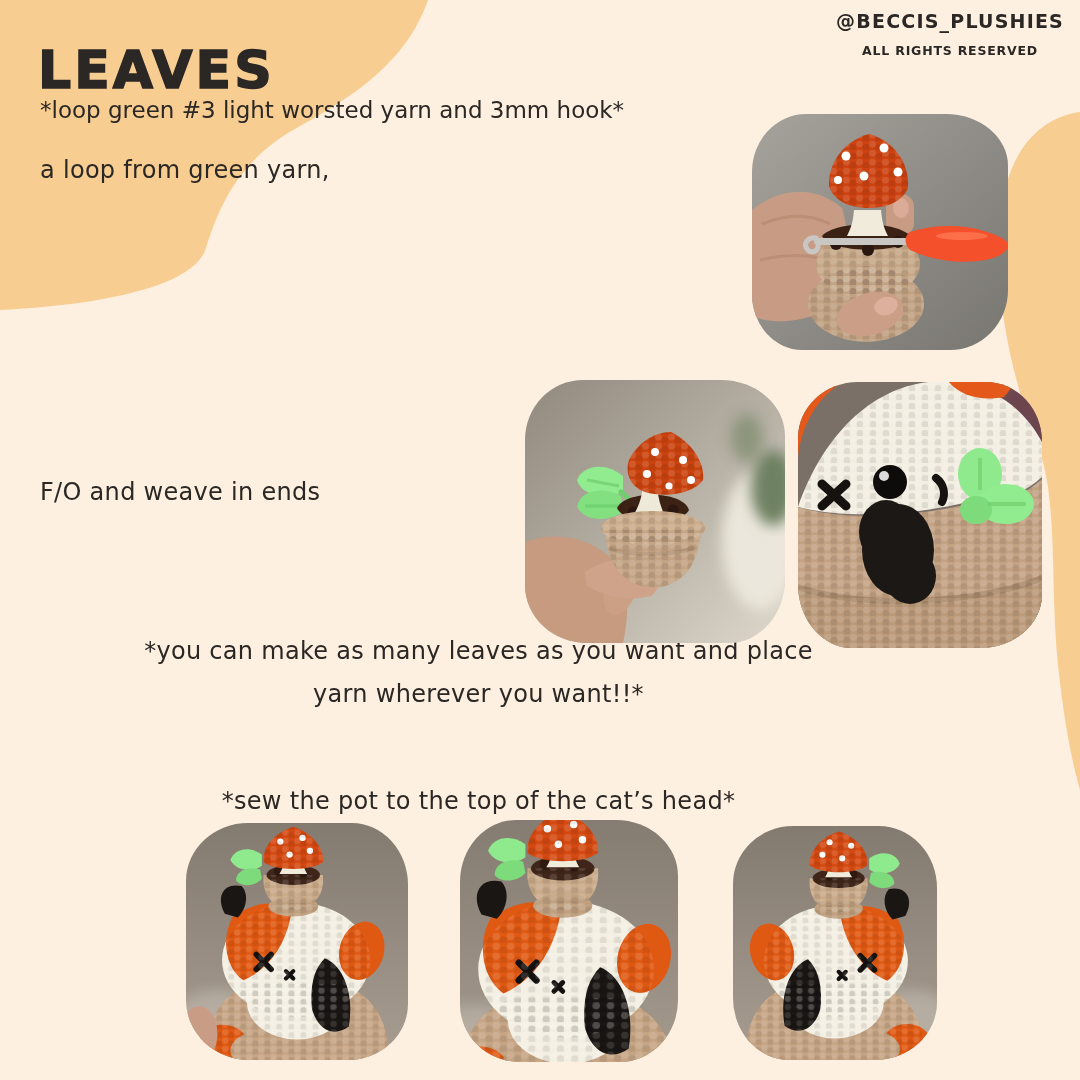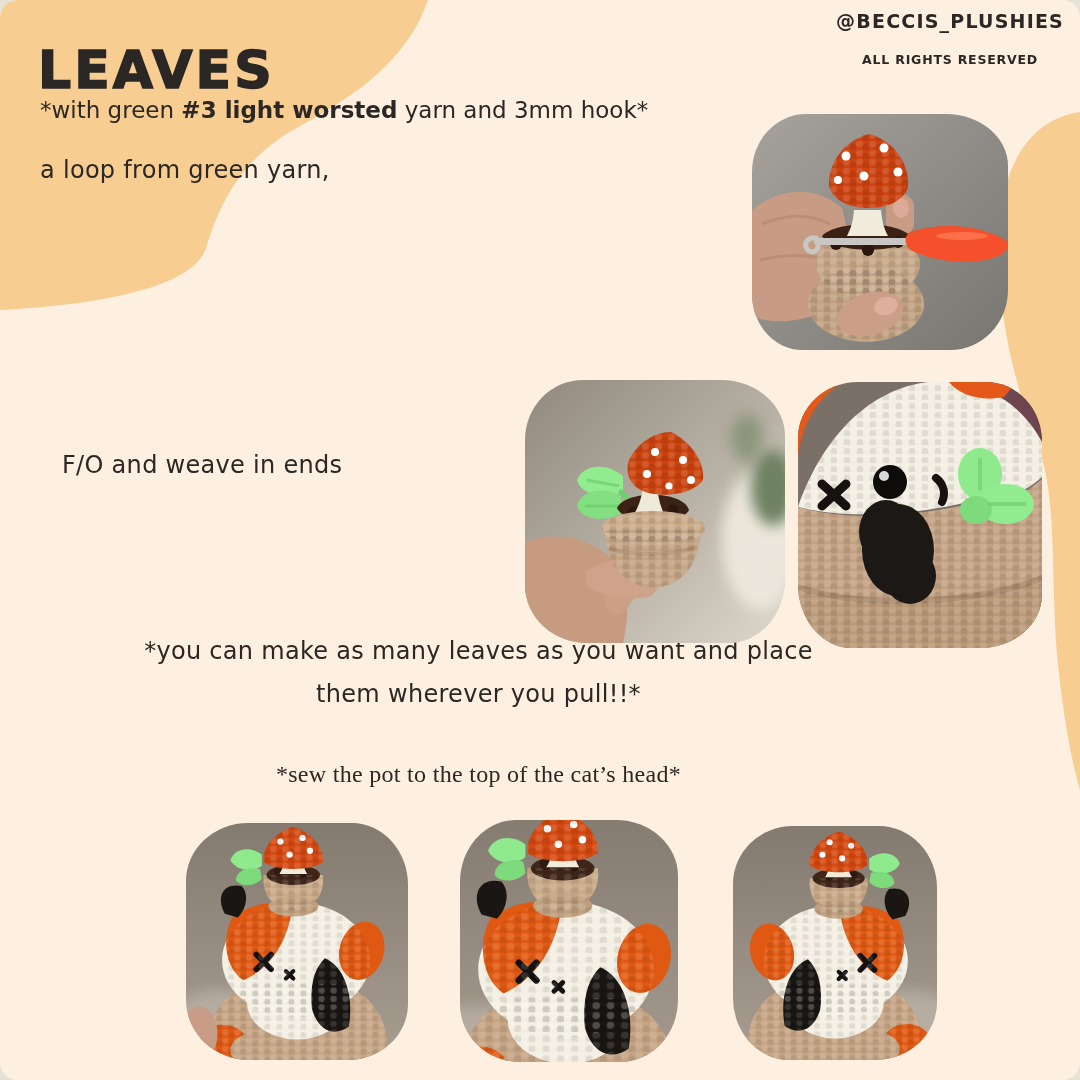--- a/index.html
+++ b/index.html
@@ -1,45 +1,44 @@
 <!DOCTYPE html>
 <html><head>
 <meta charset="utf-8">
 <style>
   html,body{margin:0;padding:0;background:#e8e2d6;}
   .canvas{
     position:relative;width:1080px;height:1080px;overflow:hidden;
     background:#fdf0e0;
     font-family:"DejaVu Sans", sans-serif;
     color:#2b2724;
-    border-radius:18px;
   }
   .bg-blobs{position:absolute;inset:0;width:1080px;height:1080px;}
 
   
   .credit{position:absolute;top:10px;right:16px;text-align:center;}
   .credit .handle{font-size:19px;font-weight:bold;letter-spacing:1.2px;}
-  .credit .rights{font-size:12.5px;font-weight:bold;letter-spacing:0.8px;margin-top:20px;}
+  .credit .rights{font-size:12.5px;font-weight:bold;letter-spacing:0.8px;margin-top:11px;}
 
   .title{
     position:absolute;left:38px;top:44px;
     font-size:52px;font-weight:bold;letter-spacing:3px;line-height:1;
     -webkit-text-stroke:1.6px #2b2724;
   }
   .subtitle{position:absolute;left:40px;top:97px;font-size:23px;white-space:pre;}
-  .subtitle b{font-weight:bold;}
+  .subtitle b{font-weight:normal;}
 
   .para{position:absolute;left:40px;font-size:24px;line-height:42px;letter-spacing:0.3px;}
   .para1{top:149px;}
   .para2{top:269px;}
-  .para3{top:444px;margin-left:22px;}
+  .para3{top:471px;}
 
   .note{position:absolute;left:0;width:957px;text-align:center;font-size:24px;line-height:43px;letter-spacing:0.3px;}
   .note1{top:630px;}
-  .note2{top:753px;font-family:Liberation Serif, serif;}
+  .note2{top:780px;}
 
   
   .photo{position:absolute;overflow:hidden;}
   .photo svg{display:block;width:100%;height:100%;}
   .photo1{left:752px;top:114px;width:256px;height:236px;border-radius:54px 62px 58px 50px / 58px 52px 60px 56px;}
   .photo2{left:525px;top:380px;width:260px;height:263px;border-radius:58px 64px 56px 62px / 60px 56px 64px 58px;}
   .photo3{left:798px;top:382px;width:244px;height:266px;border-radius:60px 56px 62px 54px / 56px 60px 54px 64px;}
   .photo4{left:186px;top:823px;width:222px;height:237px;border-radius:62px 56px 60px 64px / 58px 62px 56px 60px;}
   .photo5{left:460px;top:820px;width:218px;height:242px;border-radius:56px 62px 58px 60px / 62px 56px 62px 58px;}
   .photo6{left:733px;top:826px;width:204px;height:234px;border-radius:60px 58px 62px 56px / 58px 62px 58px 62px;}
@@ -116,30 +115,30 @@
     <path d="M0,0 L428,0 C410,52 370,88 300,126 C245,156 222,196 206,248 C196,282 120,304 0,310 Z" fill="#f8cd92"></path>
     <path d="M1080,112 C1036,118 1006,156 1000,218 C994,292 1008,368 1040,452 C1058,505 1050,590 1058,665 C1063,712 1070,755 1080,790 Z" fill="#f8cd92"></path>
   </svg>
 
   <div class="credit">
     <div class="handle">@BECCIS_PLUSHIES</div>
     <div class="rights">ALL RIGHTS RESERVED</div>
   </div>
 
   <div class="title">LEAVES</div>
-  <div class="subtitle"><span>*with green </span><b>#3 light worsted</b><span> yarn and 3mm hook*</span></div>
+  <div class="subtitle"><span>*loop green </span><b>#3 light worsted</b><span> yarn and 3mm hook*</span></div>
 
   <div class="para para1">
     <div>a loop from green yarn,</div>
   </div>
   <div class="para para3">F/O and weave in ends</div>
 
   <div class="note note1">
     <div>*you can make as many leaves as you want and place</div>
-    <div>them wherever you pull!!*</div>
+    <div>yarn wherever you want!!*</div>
   </div>
   <div class="note note2">*sew the pot to the top of the cat’s head*</div>
 
   <div class="photo photo1">
     <svg viewBox="0 0 256 236" preserveAspectRatio="xMidYMid slice">
       <rect width="256" height="236" fill="url(#wall1)"></rect>
       <g>
         <path d="M0,96 C30,72 64,72 90,94 C98,122 98,162 88,188 C60,208 24,212 0,202 Z" fill="#c89c84"></path>
         <path d="M10,110 C34,100 58,100 78,110 M8,146 C34,140 60,140 80,148" stroke="#b08068" stroke-width="3" fill="none" opacity="0.5"></path>
         <rect x="134" y="80" width="28" height="42" rx="13" fill="#c89c84"></rect>

